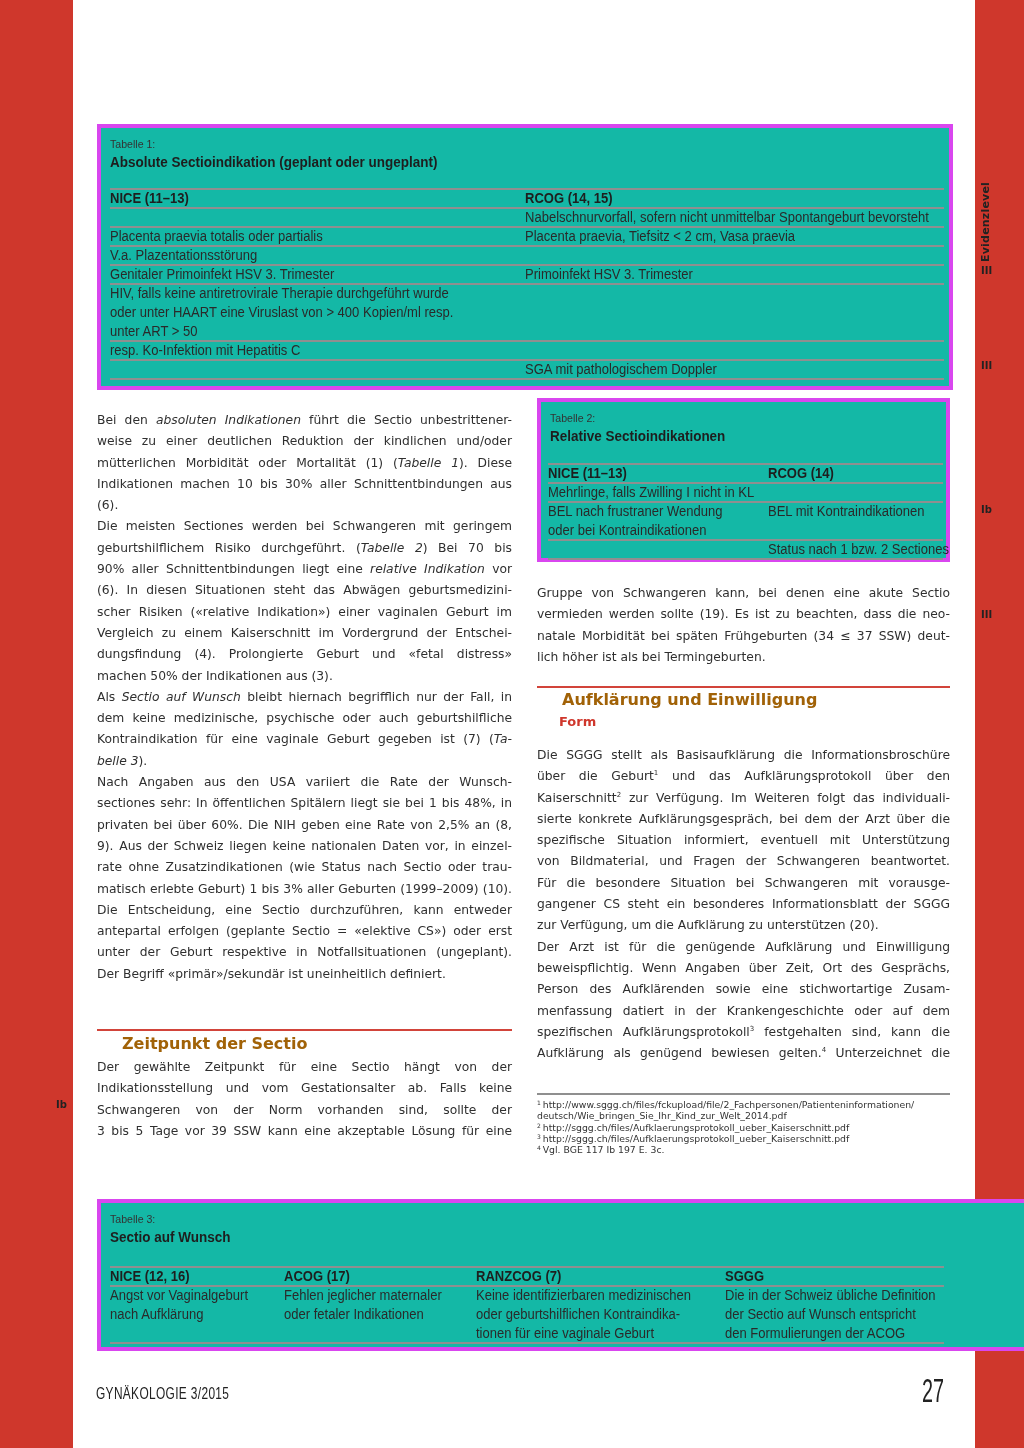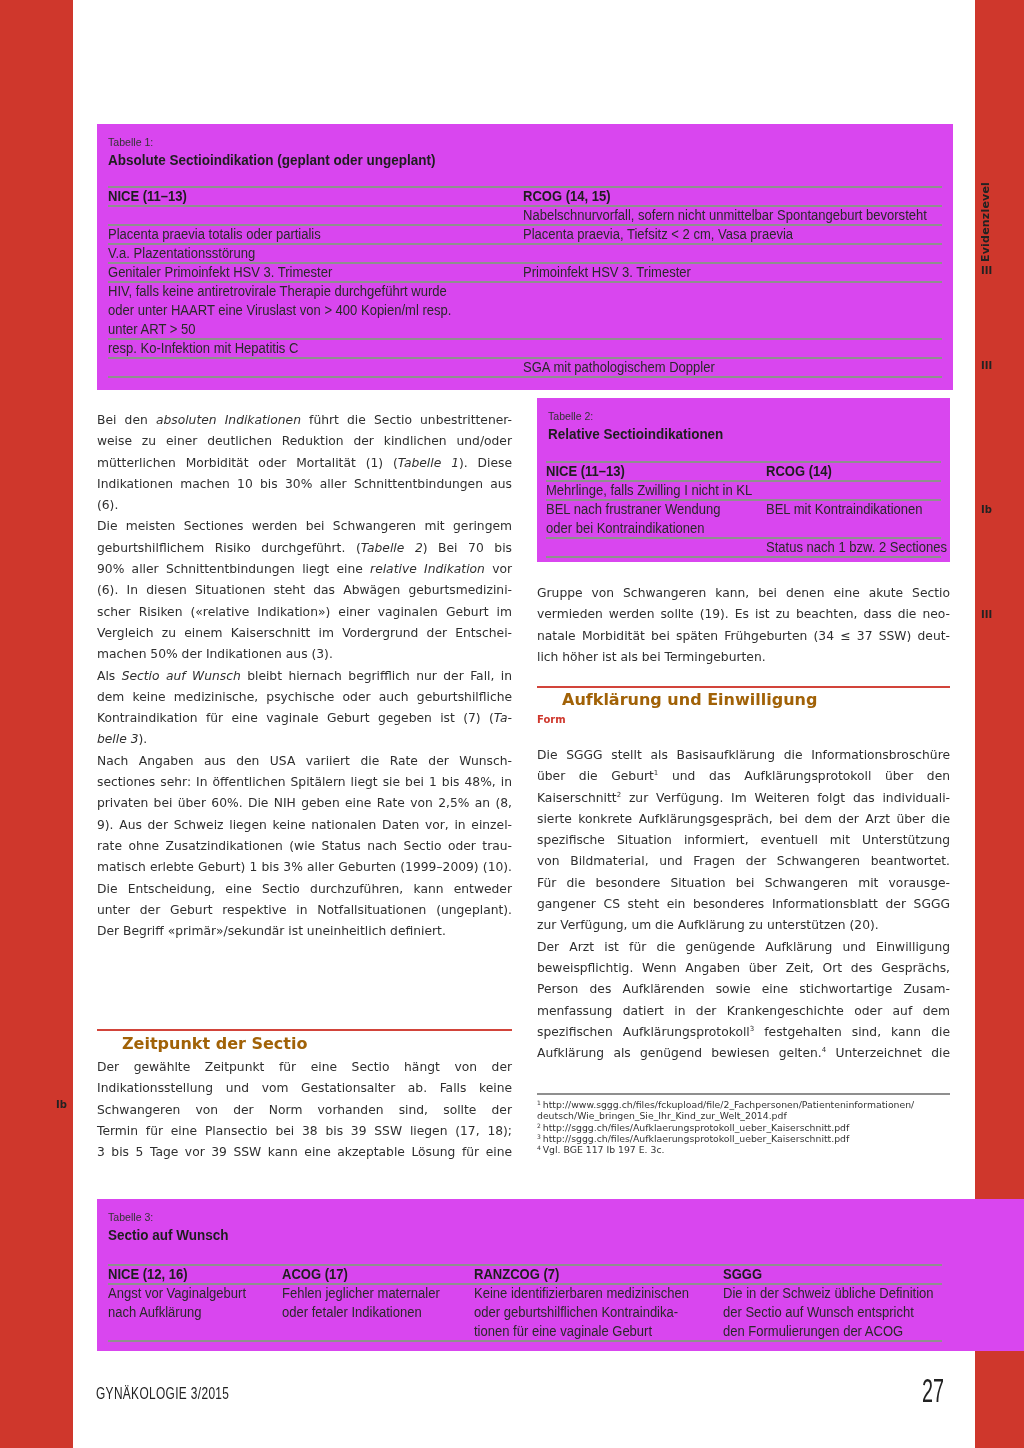--- a/index.html
+++ b/index.html
@@ -7,38 +7,38 @@
   body { position: relative; overflow: hidden; font-family: "DejaVu Sans", sans-serif; color: #2a2a2a; }
 
   .bar-left { position: absolute; left: 0; top: 0; width: 73px; height: 1448px; background: #cf372c; }
   .bar-right { position: absolute; left: 975px; top: 0; width: 49px; height: 1448px; background: #cf372c; }
 
   .evidenz-title { position: absolute; left: 977px; top: 172px; width: 20px; height: 90px; }
   .evidenz-title span { position: absolute; left: 0; top: 0; transform-origin: left top; transform: translate(2px, 90px) rotate(-90deg); font-family: "DejaVu Sans", sans-serif; font-weight: bold; font-size: 11px; color: #222; white-space: nowrap; letter-spacing: 0.2px; }
   .evlevel { position: absolute; font-family: "DejaVu Sans", sans-serif; font-weight: bold; font-size: 10px; color: #222; }
 
   
-  .tbox { position: absolute; background: #d946ef; border: 2px solid #d946ef; padding: 10px 9px 15px 9px; }
+  .tbox { position: absolute; background: #14b8a6; border: 4px solid #d946ef; padding: 10px 9px 15px 9px; }
   .tbox .tlabel { font-family: "Liberation Sans", sans-serif; font-size: 11.5px; color: #333; transform: scaleX(0.92); transform-origin: left; }
   .tbox .ttitle { font-family: "Liberation Sans", sans-serif; font-weight: bold; font-size: 14.5px; color: #1e1e1e; margin-top: 4px; transform: scaleX(0.93); transform-origin: left; white-space: nowrap; }
   .tgrid { position: absolute; font-family: "Liberation Sans", sans-serif; font-size: 14px; color: #2a2a2a; }
   .trow { position: absolute; left: 0; right: 0; border-top: 2px solid #8f8f8f; }
   .tcell { position: absolute; line-height: 19px; white-space: nowrap; transform: scaleX(0.93); transform-origin: left; }
   .thead { font-weight: bold; color: #1e1e1e; }
 
   
   .col { position: absolute; font-family: "DejaVu Sans", sans-serif; font-size: 12.3px; line-height: 21.3px; color: #2f2f2f; text-align: justify; }
   .col .ln { display: block; text-align: justify; text-align-last: justify; white-space: nowrap; }
   .col .ln.last { text-align-last: left; }
   .col i { }
   .col sup { font-size: 7px; vertical-align: 5px; line-height: 0; }
 
   .sec-rule { position: absolute; height: 2px; background: #d2443a; }
   .sec-title { position: absolute; font-family: "DejaVu Sans", sans-serif; font-weight: bold; font-size: 16px; color: #a16207; }
-  .sub-title { position: absolute; font-family: "DejaVu Sans", sans-serif; font-weight: bold; font-size: 10px; color: #cf372c; }
+  .sub-title { position: absolute; font-family: "DejaVu Sans", sans-serif; font-weight: bold; font-size: 13px; color: #cf372c; margin-left: 22px; }
 
   .fn-rule { position: absolute; left: 537px; top: 1093px; width: 413px; height: 2px; background: #8f8f8f; }
   .footnotes { position: absolute; left: 537px; top: 1099px; width: 420px; font-family: "DejaVu Sans", sans-serif; font-size: 9.3px; line-height: 11.3px; color: #333; }
   .footnotes div { white-space: nowrap; }
   .footnotes sup { font-size: 6px; vertical-align: 3px; line-height: 0; }
 
   .footer-journal { position: absolute; left: 96px; top: 1384px; font-family: "Liberation Sans", sans-serif; font-size: 17px; color: #222; transform: scaleX(0.7); transform-origin: left; letter-spacing: 0.5px; white-space: nowrap; }
   .footer-page { position: absolute; left: 922px; top: 1372px; font-family: "Liberation Sans", sans-serif; font-size: 33px; color: #222; transform: scaleX(0.6); transform-origin: left; }
 </style>
 </head>
@@ -133,43 +133,44 @@
     <span class="ln">weise zu einer deutlichen Reduktion der kindlichen und/oder</span>
     <span class="ln">mütterlichen Morbidität oder Mortalität (1) (<i>Tabelle 1</i>). Diese</span>
     <span class="ln">Indikationen machen 10 bis 30% aller Schnittentbindungen aus</span>
     <span class="ln last">(6).</span>
     <span class="ln">Die meisten Sectiones werden bei Schwangeren mit geringem</span>
     <span class="ln">geburtshilflichem Risiko durchgeführt. (<i>Tabelle 2</i>) Bei 70 bis</span>
     <span class="ln">90% aller Schnittentbindungen liegt eine <i>relative Indikation</i> vor</span>
     <span class="ln">(6). In diesen Situationen steht das Abwägen geburtsmedizini-</span>
     <span class="ln">scher Risiken («relative Indikation») einer vaginalen Geburt im</span>
     <span class="ln">Vergleich zu einem Kaiserschnitt im Vordergrund der Entschei-</span>
+    <span class="ln">dungsfindung (4). Prolongierte Geburt und «fetal distress»</span>
     <span class="ln last">machen 50% der Indikationen aus (3).</span>
     <span class="ln">Als <i>Sectio auf Wunsch</i> bleibt hiernach begrifflich nur der Fall, in</span>
     <span class="ln">dem keine medizinische, psychische oder auch geburtshilfliche</span>
     <span class="ln">Kontraindikation für eine vaginale Geburt gegeben ist (7) (<i>Ta-</i></span>
     <span class="ln last"><i>belle 3</i>).</span>
     <span class="ln">Nach Angaben aus den USA variiert die Rate der Wunsch-</span>
     <span class="ln">sectiones sehr: In öffentlichen Spitälern liegt sie bei 1 bis 48%, in</span>
     <span class="ln">privaten bei über 60%. Die NIH geben eine Rate von 2,5% an (8,</span>
     <span class="ln">9). Aus der Schweiz liegen keine nationalen Daten vor, in einzel-</span>
     <span class="ln">rate ohne Zusatzindikationen (wie Status nach Sectio oder trau-</span>
     <span class="ln">matisch erlebte Geburt) 1 bis 3% aller Geburten (1999–2009) (10).</span>
     <span class="ln">Die Entscheidung, eine Sectio durchzuführen, kann entweder</span>
+    <span class="ln">antepartal erfolgen (geplante Sectio = «elektive CS») oder erst</span>
     <span class="ln">unter der Geburt respektive in Notfallsituationen (ungeplant).</span>
     <span class="ln last">Der Begriff «primär»/sekundär ist uneinheitlich definiert.</span>
   </div>
 
 <div class="sec-rule" style="left:97px; top:1029px; width:415px;"></div>
 <div class="sec-title" style="left:122px; top:1034px;">Zeitpunkt der Sectio</div>
 <div class="col" id="leftcol2" style="left:97px; top:1057px; width:415px;">
     <span class="ln">Der gewählte Zeitpunkt für eine Sectio hängt von der</span>
     <span class="ln">Indikationsstellung und vom Gestationsalter ab. Falls keine</span>
     <span class="ln">Schwangeren von der Norm vorhanden sind, sollte der</span>
-    <span class="ln">Termin für eine Plansectio bei 38 bis 39 SSW liegen (17, 18);</span>
     <span class="ln">3 bis 5 Tage vor 39 SSW kann eine akzeptable Lösung für eine</span>
   </div>
 
 <div class="col" id="rightcol1" style="left:537px; top:583px; width:413px;">
     <span class="ln">Gruppe von Schwangeren kann, bei denen eine akute Sectio</span>
     <span class="ln">vermieden werden sollte (19). Es ist zu beachten, dass die neo-</span>
     <span class="ln">natale Morbidität bei späten Frühgeburten (34 ≤ 37 SSW) deut-</span>
     <span class="ln last">lich höher ist als bei Termingeburten.</span>
   </div>
 

